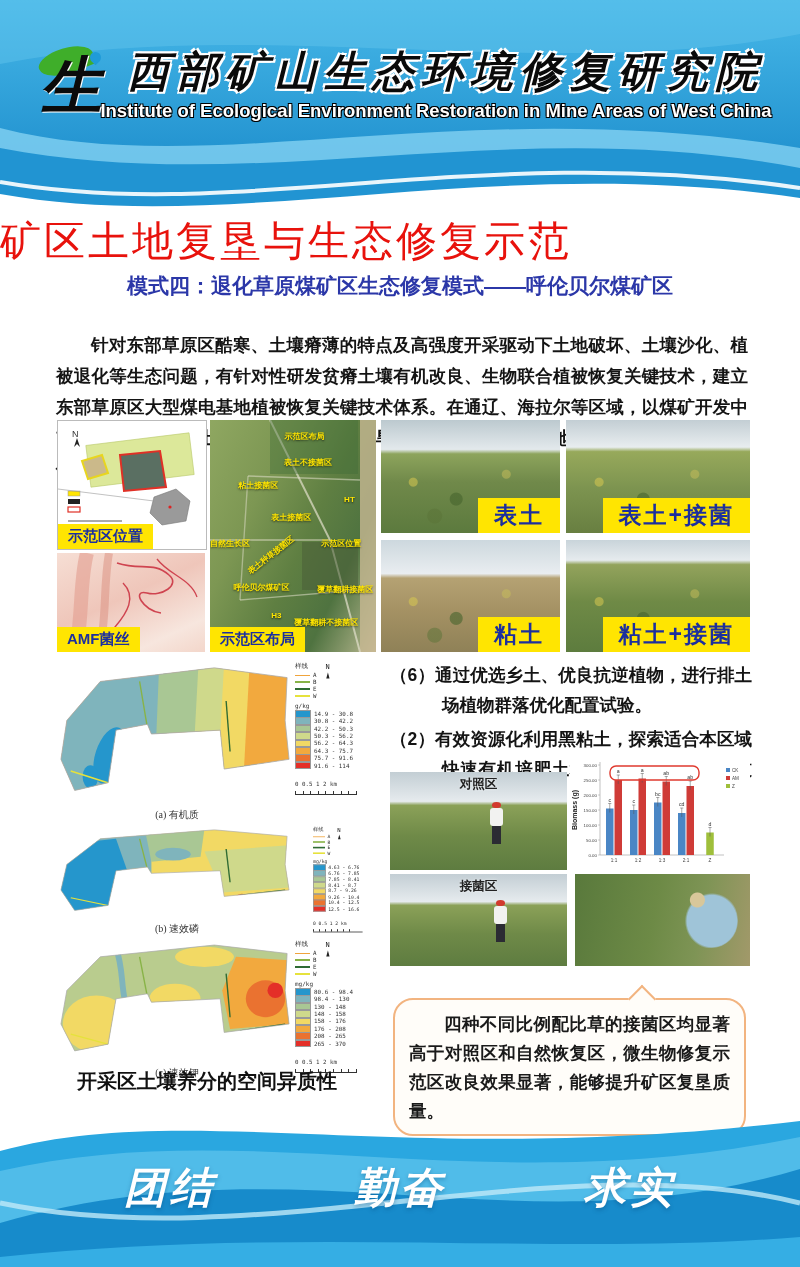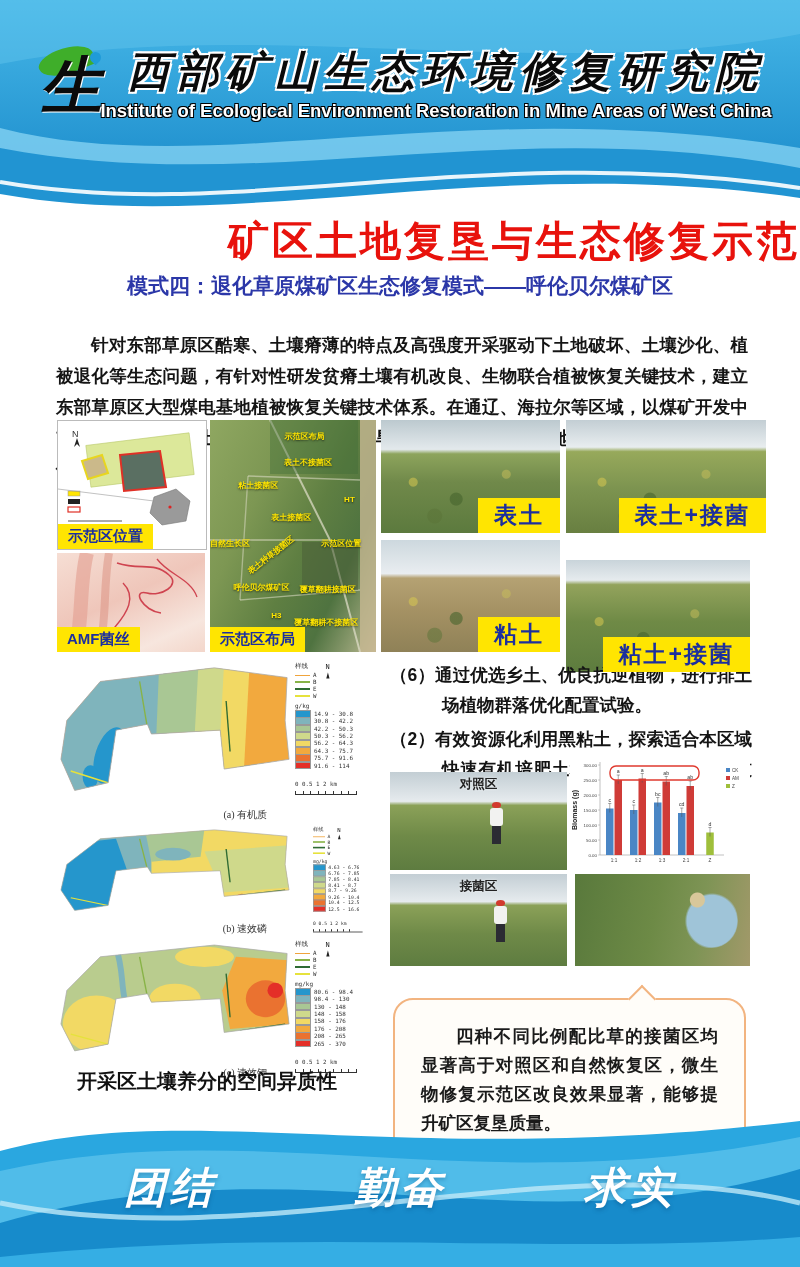--- a/index.html
+++ b/index.html
@@ -17,22 +17,22 @@
   .logo .drop{position:absolute;left:56px;top:6px;width:11px;height:11px;background:#1f9bd8;
               border-radius:50% 50% 50% 0;transform:rotate(-45deg);}
   .inst-cn{position:absolute;left:110px;top:44px;width:672px;text-align:center;z-index:4;
            font-size:42px;font-weight:900;font-style:italic;letter-spacing:7px;color:#0a0a0a;
            text-shadow:-2px -2px 0 #fff,2px -2px 0 #fff,-2px 2px 0 #fff,2px 2px 0 #fff;}
   .inst-en{position:absolute;left:86px;top:100px;width:700px;text-align:center;z-index:4;
            font-size:18.5px;font-weight:700;color:#fff;
            text-shadow:-1px -1px 0 #000,1px -1px 0 #000,-1px 1px 0 #000,1px 1px 0 #000;}
 
   
-  .main-title{position:absolute;top:214px;left:0;width:800px;text-align:right;
-              font-size:41px;font-weight:700;color:#e8120c;letter-spacing:3px;}
+  .main-title{position:absolute;top:214px;left:0;width:800px;text-align:left;
+              font-size:41px;font-weight:400;color:#e8120c;letter-spacing:3px;}
   .sub-title{position:absolute;top:272px;left:0;width:800px;text-align:center;
              font-size:21px;font-weight:800;color:#2b37a8;}
   .intro{position:absolute;top:312px;left:56px;width:692px;font-size:17.5px;line-height:31px;
          font-weight:600;color:#141414;text-align:justify;text-indent:2em;}
 
   
   .ph{position:absolute;overflow:hidden;}
   .tag{position:absolute;background:#ffe501;color:#1c2f9e;font-weight:800;z-index:3;}
   .tag-sm{left:0;bottom:0;font-size:15px;padding:3px 10px;}
   .tag-big{right:0;bottom:0;font-size:23px;padding:2px 16px;letter-spacing:2px;}
@@ -41,39 +41,39 @@
 
   .loc-map{left:57px;top:420px;width:148px;height:128px;background:#fff;border:1px solid #bbb;}
   .amf{left:57px;top:553px;width:148px;height:99px;
        background:linear-gradient(155deg,#f6ded4,#efc6ba 45%,#f7e6de 80%,#f3d6ca);}
   .aerial{left:210px;top:420px;width:166px;height:232px;
           background:linear-gradient(115deg,#8fa761 0%,#7d9753 30%,#5f7f42 55%,#4f7340 75%,#97a277 92%,#c3b692 100%);}
   .zone{position:absolute;transform:translate(-50%,-50%);color:#ffe501;font-weight:700;
         font-size:8px;white-space:nowrap;text-shadow:0 1px 2px rgba(0,0,0,.65);}
 
   .p-topsoil{left:381px;top:420px;width:179px;height:113px;}
-  .p-topsoil-am{left:566px;top:420px;width:200px;height:113px;text-decoration:underline;}
+  .p-topsoil-am{left:566px;top:420px;width:184px;height:113px;text-decoration:underline;}
   .p-clay{left:381px;top:540px;width:179px;height:112px;}
-  .p-clay-am{left:566px;top:540px;width:184px;height:112px;margin-top:20px;}
+  .p-clay-am{left:566px;top:540px;width:184px;height:112px;}
   .grass1{background:linear-gradient(#bcc9cf 0%,#e3e9ec 26%,#8da45c 30%,#70894a 55%,#5c7a3e 100%);}
   .grass2{background:linear-gradient(#c3ced4 0%,#e8edef 24%,#97a95b 28%,#7d9450 60%,#687f41 100%);}
   .soil1{background:linear-gradient(#cdd8de 0%,#e9edf0 30%,#b5a273 34%,#a59264 62%,#8f8157 100%);}
   .soil2{background:linear-gradient(#c9d4da 0%,#e6ebee 18%,#93a35c 22%,#6f8a46 55%,#5d7c3e 100%);}
   .speck{position:absolute;inset:0;background-image:
       radial-gradient(circle at 18% 55%,rgba(215,200,80,.55) 0 4px,transparent 5px),
       radial-gradient(circle at 42% 70%,rgba(70,100,45,.6) 0 6px,transparent 7px),
       radial-gradient(circle at 70% 48%,rgba(200,190,90,.5) 0 4px,transparent 5px),
       radial-gradient(circle at 85% 75%,rgba(60,90,40,.55) 0 6px,transparent 7px),
       radial-gradient(circle at 30% 85%,rgba(90,115,55,.5) 0 7px,transparent 8px);}
 
   
   .map-block{position:absolute;left:57px;width:330px;}
   .mapA{top:660px;height:162px;} .mapB{top:824px;height:112px;} .mapC{top:938px;height:142px;}
   .map-svg{position:absolute;left:0;top:2px;width:236px;height:calc(100% - 16px);}
-  .map-cap{position:absolute;left:30px;bottom:0;width:180px;text-align:right;
+  .map-cap{position:absolute;left:30px;bottom:0;width:180px;text-align:center;
            font-size:10px;color:#333;font-family:"Liberation Serif","DejaVu Serif",serif;}
   .map-legend{position:absolute;right:2px;top:2px;width:90px;font-family:"DejaVu Sans Mono",monospace;}
   .map-legend.sm{transform:scale(.8);transform-origin:top right;}
   .lg-top{display:flex;gap:8px;}
   .lg-title{font-size:6.5px;color:#333;margin-bottom:1px;}
   .lg-line{display:flex;align-items:center;height:6.8px;}
   .lg-line i{display:inline-block;width:15px;height:1.6px;margin-right:3px;}
   .lg-line span{font-size:5.8px;color:#333;}
   .north{font-size:7px;color:#222;text-align:center;line-height:7px;margin-top:2px;}
   .north em{display:block;font-style:normal;font-size:10px;transform:scaleX(.55);}
@@ -106,21 +106,21 @@
       background:radial-gradient(circle at 30% 20%,#d8c79a 0 7px,transparent 8px),
                  radial-gradient(ellipse at 55% 55%,#9fc4d8 0 55%,transparent 60%);
       border-radius:40% 60% 50% 50%;}
   .chart-box{position:absolute;left:570px;top:755px;width:180px;height:117px;background:#fff;}
 
   
   .callout{position:absolute;left:393px;top:998px;width:353px;border:2px solid #f2b480;
            border-radius:20px;background:#fffdf9;padding:10px 14px 8px;box-sizing:border-box;}
   .callout .pointer{position:absolute;top:-11px;left:68%;width:18px;height:18px;background:#fffdf9;
            border-left:2px solid #f2b480;border-top:2px solid #f2b480;transform:rotate(45deg);}
-  .callout p{margin:12px;font-size:17.5px;line-height:29px;font-weight:600;color:#1a1a1a;
+  .callout p{margin:0;font-size:17.5px;line-height:29px;font-weight:600;color:#1a1a1a;
              text-align:justify;text-indent:2em;}
 
   
   .footer{position:absolute;left:0;top:1107px;width:800px;height:160px;}
   .slogans{position:absolute;left:0;top:1160px;width:800px;display:flex;
            justify-content:space-around;padding:0 55px;box-sizing:border-box;z-index:5;}
   .slogans span{font-size:42px;font-weight:900;font-style:italic;color:#fff;letter-spacing:4px;
                 text-shadow:0 2px 4px rgba(0,60,110,.35);}
 </style>
 </head>
@@ -199,21 +199,21 @@
     <div id="layout-zones" style="position:absolute;inset:0;">
         <div class="zone" style="left: 57%; top: 7%;">示范区布局</div>
         <div class="zone" style="left: 59%; top: 18%;">表土不接菌区</div>
         <div class="zone" style="left: 29%; top: 28%;">粘土接菌区</div>
         <div class="zone" style="left: 84%; top: 34%;">HT</div>
         <div class="zone" style="left: 49%; top: 42%;">表土接菌区</div>
         <div class="zone" style="left: 12%; top: 53%;">自然生长区</div>
         <div class="zone" style="left: 37%; top: 58%; transform: translate(-50%, -50%) rotate(-38deg);">表土种草接菌区</div>
         <div class="zone" style="left: 79%; top: 53%;">示范区位置</div>
         <div class="zone" style="left: 31%; top: 72%;">呼伦贝尔煤矿区</div>
-        <div class="zone" style="left: 71%; top: 73%;">覆草翻耕接菌区</div>
+        <div class="zone" style="left: 71%; top: 73%; padding-left: 35px;">覆草翻耕接菌区</div>
         <div class="zone" style="left: 40%; top: 84%;">H3</div>
         <div class="zone" style="left: 70%; top: 87%;">覆草翻耕不接菌区</div>
       </div>
     <span class="tag tag-sm">示范区布局</span>
   </div>
 
   <div class="ph p-topsoil grass1">
     <div class="speck"></div>
     <span class="tag tag-big">表土</span>
   </div>

